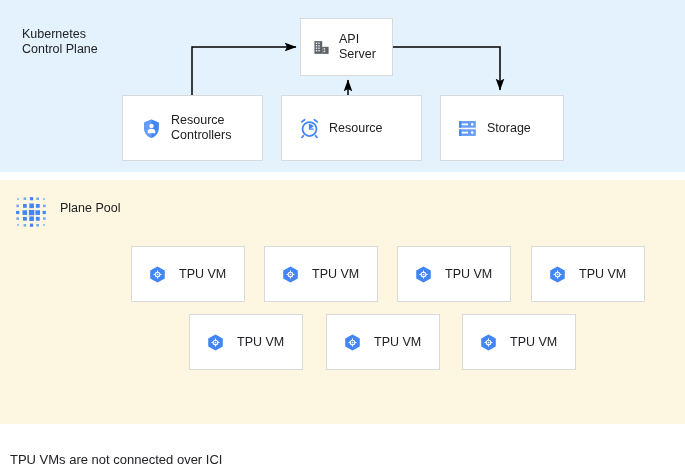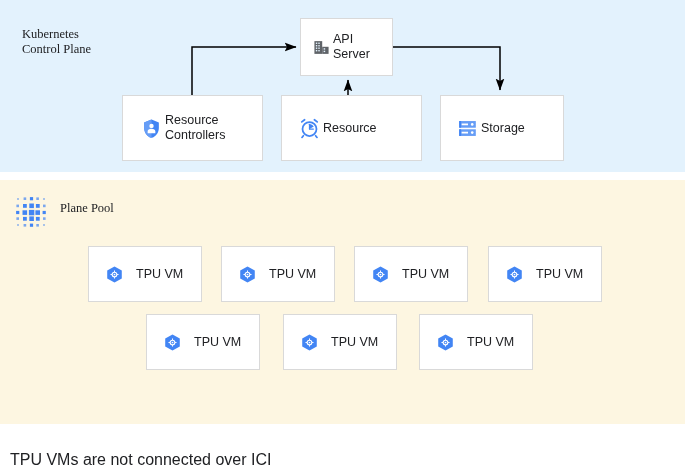--- a/index.html
+++ b/index.html
@@ -40,42 +40,41 @@
     background: #fdf6e1;
   }
 
   
   .panel-title {
     position: absolute;
     font-size: 12.5px;
     line-height: 15px;
     color: #202124;
     white-space: pre-line;
-    font-family: Liberation Serif, serif;
   }
   #control-plane-title {
     left: 22px;
     top: 27px;
   }
   #node-pool-title {
     left: 60px;
     top: 200px;
     line-height: 16px;
   }
 
   
   .node-box {
     position: absolute;
     box-sizing: border-box;
     background: #ffffff;
     border: 1px solid #d9d9d9;
     display: flex;
     align-items: center;
     justify-content: center;
-    gap: 3px;
+    gap: 9px;
     padding: 0 8px;
   }
   .node-label {
     font-size: 12.5px;
     line-height: 15px;
     color: #202124;
     white-space: pre-line;
   }
   .node-icon {
     flex: 0 0 auto;
@@ -89,39 +88,40 @@
   #box-scheduler    { left: 281px; top: 95px;  width: 141px; height: 66px; justify-content: flex-start; padding-left: 17px; }
   #box-storage      { left: 440px; top: 95px;  width: 124px; height: 66px; justify-content: flex-start; padding-left: 16px; }
 
   
   .tpu-box {
     width: 114px;
     height: 56px;
     justify-content: flex-start;
     padding-left: 16px;
     gap: 12px;
+    margin-left: 43px;
   }
   .tpu-box .node-label { font-size: 12.5px; }
 
   
   #connectors {
     position: absolute;
     left: 0;
     top: 0;
     width: 685px;
     height: 475px;
     pointer-events: none;
   }
 
   
   #caption {
     position: absolute;
     left: 10px;
     top: 452px;
-    font-size: 16px;
+    font-size: 13px;
     line-height: 15px;
     color: #202124;
   }
 
   
   #node-pool-icon {
     position: absolute;
     left: 12px;
     top: 193px;
     width: 38px;

